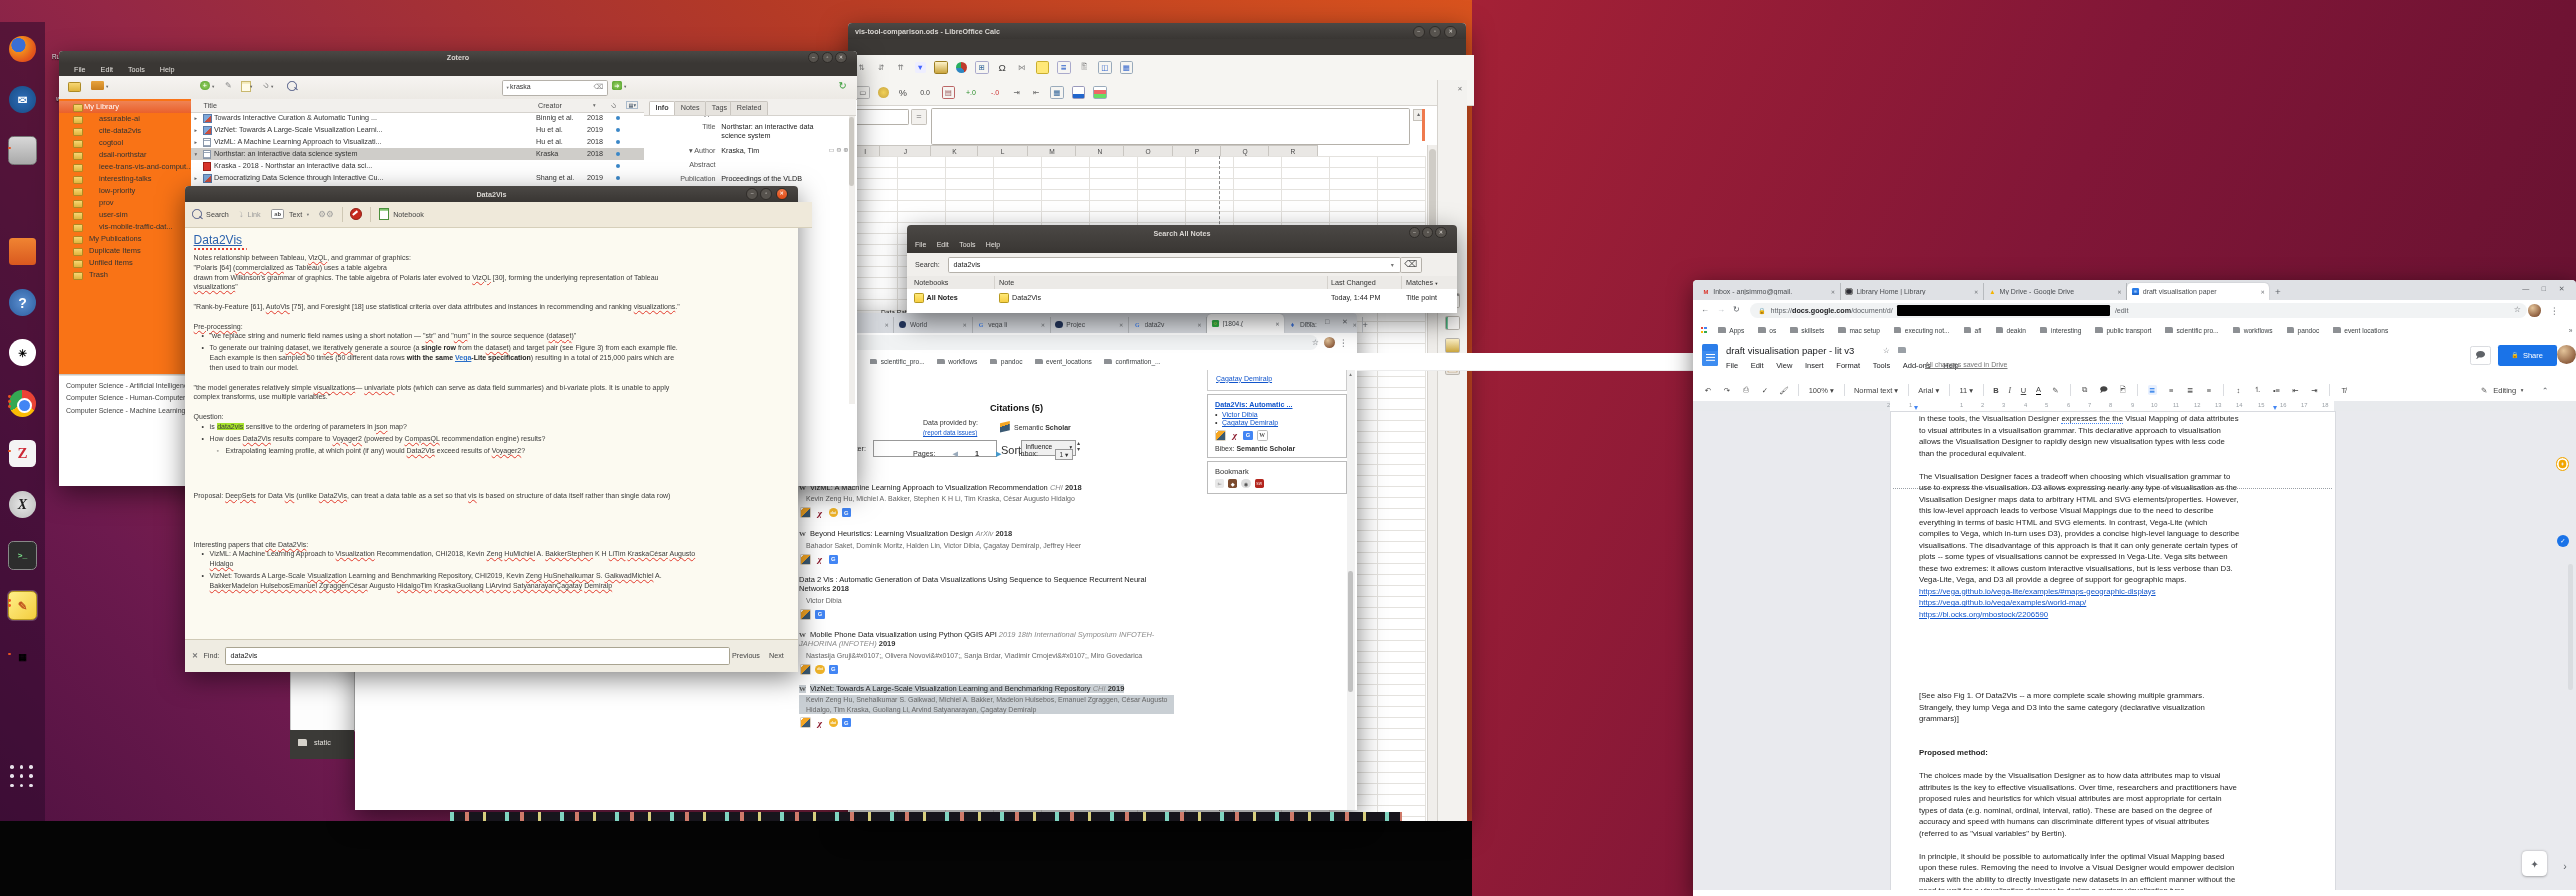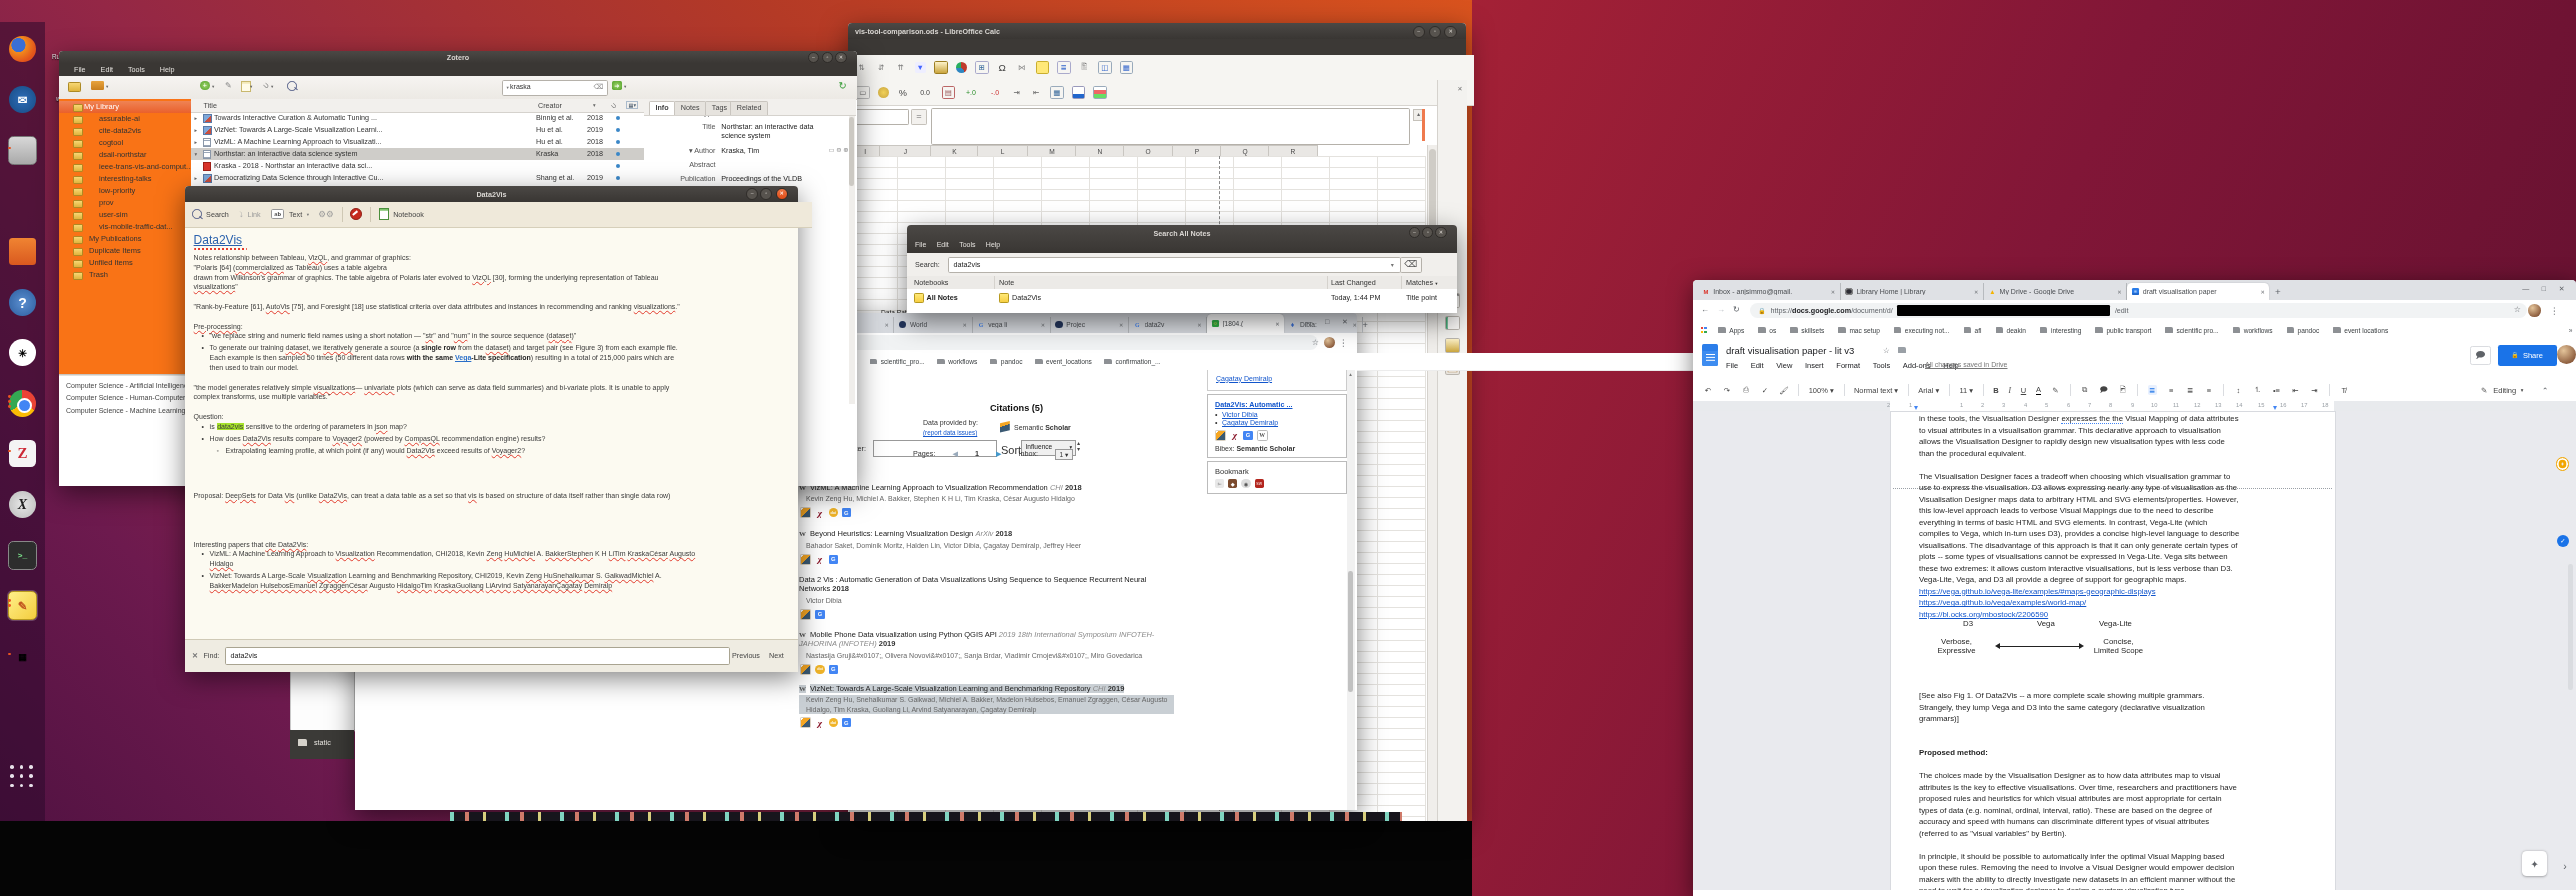--- a/index.html
+++ b/index.html
@@ -1063,30 +1063,20 @@
             <div class="dl"><span>types of data (e.g. nominal, ordinal, interval, ratio). These are based on the degree of</span></div>
             <div class="dl"><span>accuracy and speed with humans can discriminate different types of visual attributes</span></div>
             <div class="dl"><span>(referred to as "visual variables" by Bertin).</span></div>
             <div class="dl spacer" style="height: 11.5px; min-height: 11.5px;"></div>
             <div class="dl"><span>In principle, it should be possible to automatically infer the optimal Visual Mapping based</span></div>
             <div class="dl"><span>upon these rules. Removing the need to involve a Visual Designer would empower decision</span></div>
             <div class="dl"><span>makers with the ability to directly investigate new datasets in an efficient manner without the</span></div>
             <div class="dl"><span>need to wait for a visualisation designer to design a custom visualisation type.</span></div>
           </div>
 
-        <div class="abs" style="left:28px;top:207px;width:288px;height:49px;font-size:7.8px;color:#1e1e1e">
-          <span class="abs" style="left:44px;top:0">D3</span>
-          <span class="abs" style="left:118px;top:0">Vega</span>
-          <span class="abs" style="left:180px;top:0">Vega-Lite</span>
-          <span class="abs" style="left:0;top:18px;width:75px;text-align:center"><span>Verbose,</span><br><span>Expressive</span></span>
-          <span class="abs" style="left:162px;top:18px;width:75px;text-align:center"><span>Concise,</span><br><span>Limited Scope</span></span>
-          <span class="abs" style="left:81px;top:27px;width:81px;height:1.2px;background:#222"></span>
-          <span class="abs" style="left:76px;top:24px;width:0;height:0;border-top:3.5px solid transparent;border-bottom:3.5px solid transparent;border-right:5.8px solid #222"></span>
-          <span class="abs" style="left:160px;top:24px;width:0;height:0;border-top:3.5px solid transparent;border-bottom:3.5px solid transparent;border-left:5.8px solid #222"></span>
-        </div>
       </div>
 
       <div class="abs" style="right:7px;top:46px;width:11.5px;height:11.5px;border-radius:50%;border:1.2px solid #f2a600;box-shadow:inset 0 0 0 1.7px #fff,inset 0 0 0 4.6px #f2a600"></div>
       <div class="abs" style="right:7px;top:124px;width:12px;height:12px;border-radius:50%;background:#1a73e8;color:#fff;text-align:center;line-height:11.5px;font-size:6.3px">✓</div>
       <div class="abs" style="right:3.5px;top:153px;width:4.6px;height:126px;background:#dadce0;border-radius:2.3px"></div>
       <div class="abs" style="right:33px;top:729px;"></div>
       <div class="abs" style="right:29px;bottom:14px;width:25px;height:25px;background:#fff;border-radius:4.6px;box-shadow:0 0.6px 2.3px rgba(0,0,0,.3);display:flex;align-items:center;justify-content:center;color:#5f6368;font-size:10.4px">✦</div>
       <div class="abs" style="right:9.2px;bottom:18.4px;color:#5f6368;font-size:10.4px">›</div>
     </div>
   </div>

